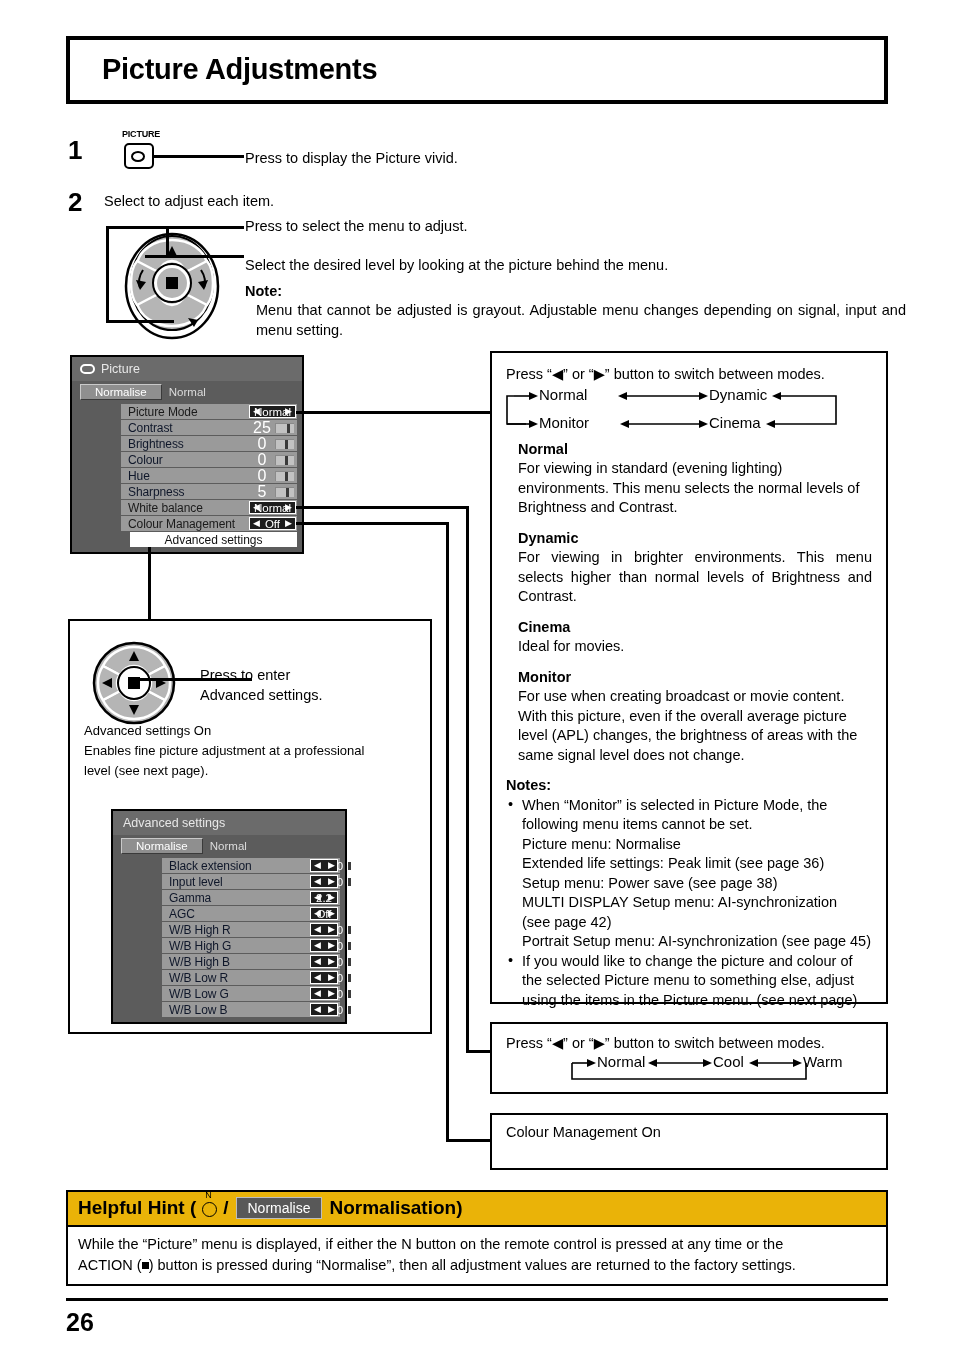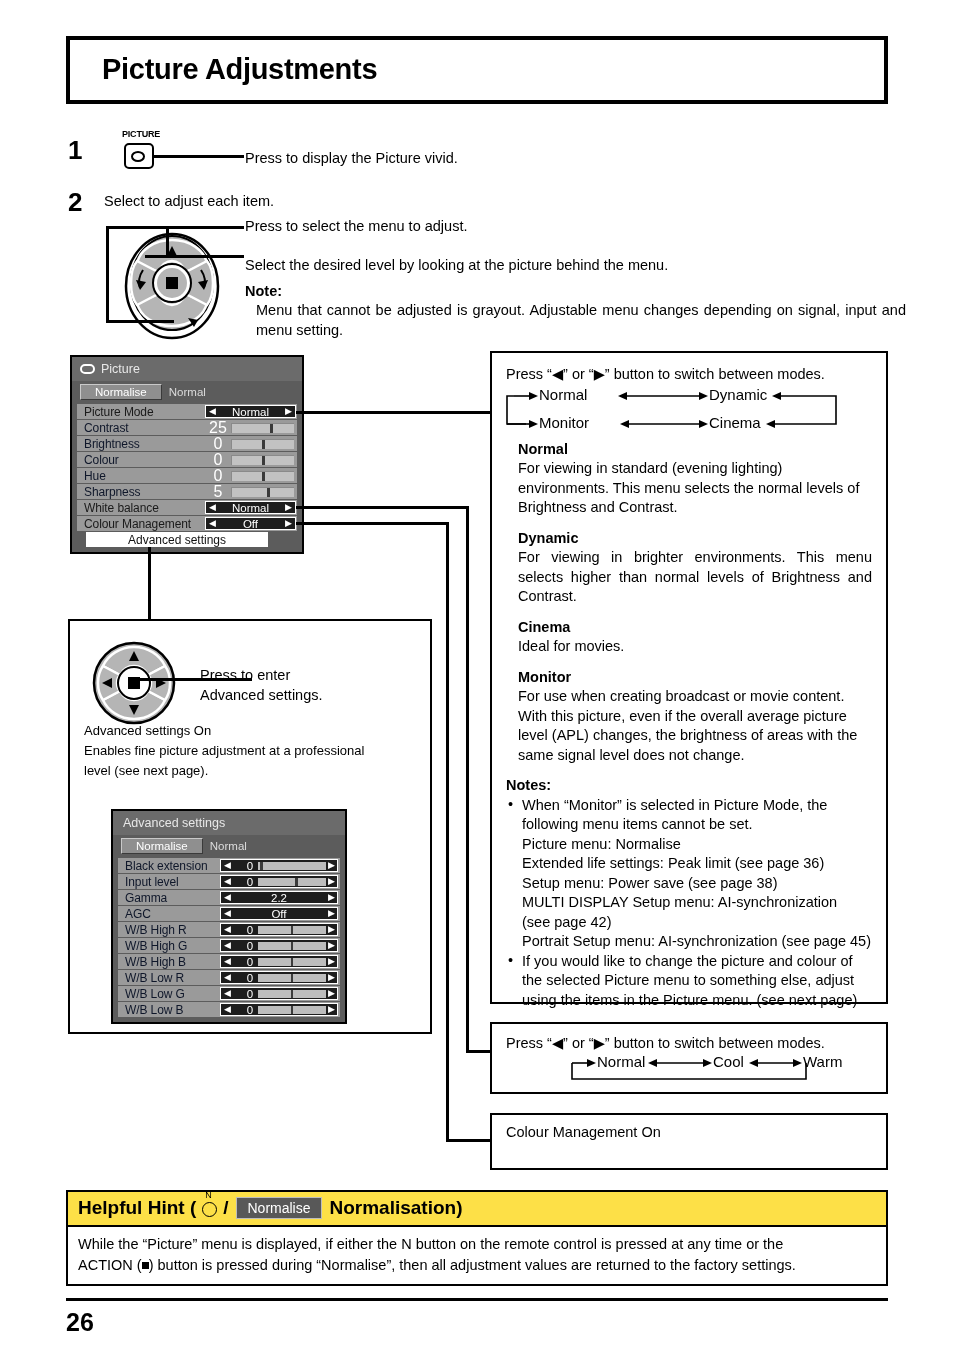--- a/index.html
+++ b/index.html
@@ -132,21 +132,21 @@
     border-top: 1.5px solid #c9c9c9;
     border-left: 1.5px solid #c9c9c9;
     border-right: 1.5px solid #3a3a3a;
     border-bottom: 1.5px solid #3a3a3a;
   }
   .norm-val {
     color: #dcdcdc;
     font-size: 11.5px;
   }
 
-  .osd-rows { padding: 0 5px 5px 5px; }
+  .osd-rows { padding: 0 5px 5px 5px; margin-left: 44px; }
   .osd-row {
     display: flex;
     align-items: center;
     height: 15px;
     margin-top: 1px;
     font-size: 12px;
     position: relative;
   }
   .osd-row .lbl {
     flex: 0 0 auto;
@@ -223,21 +223,21 @@
     width: 182px;
     height: 15px;
     display: flex;
     align-items: center;
     justify-content: center;
     margin-left: 9px;
   }
 
   
   .osd2 .osd-header { background: #6b6b6b; padding-left: 10px; }
-  .osd2 .osd-row .lbl { width: 102px; }
+  .osd2 .osd-row .lbl { width: 148px; }
   .adv-sel {
     position: relative;
     flex: 1 1 auto;
     height: 13px;
     background: #1d1d1d;
     border: 1.5px solid #ffffff;
     display: flex;
     align-items: center;
     box-sizing: border-box;
     margin-right: 2px;
@@ -295,21 +295,21 @@
   .hint-wrap {
     position: absolute;
     left: 66px;
     top: 1190px;
     width: 822px;
     border: 2.5px solid #000;
     box-sizing: border-box;
     background: #fff;
   }
   .hint-head {
-    background: #fde047;
+    background: #eab308;
     border-bottom: 2.5px solid #000;
     padding: 5px 10px 6px 10px;
     font-size: 19px;
     font-weight: bold;
     display: flex;
     align-items: center;
     gap: 3px;
   }
   .n-key {
     position: relative;

